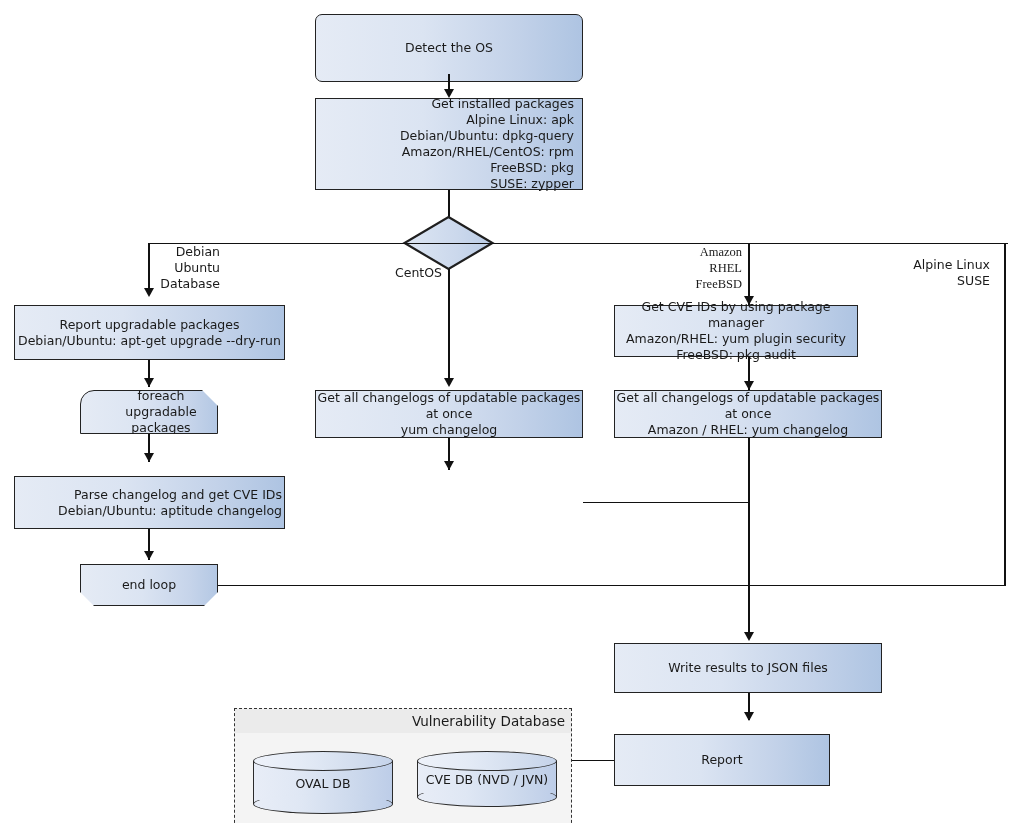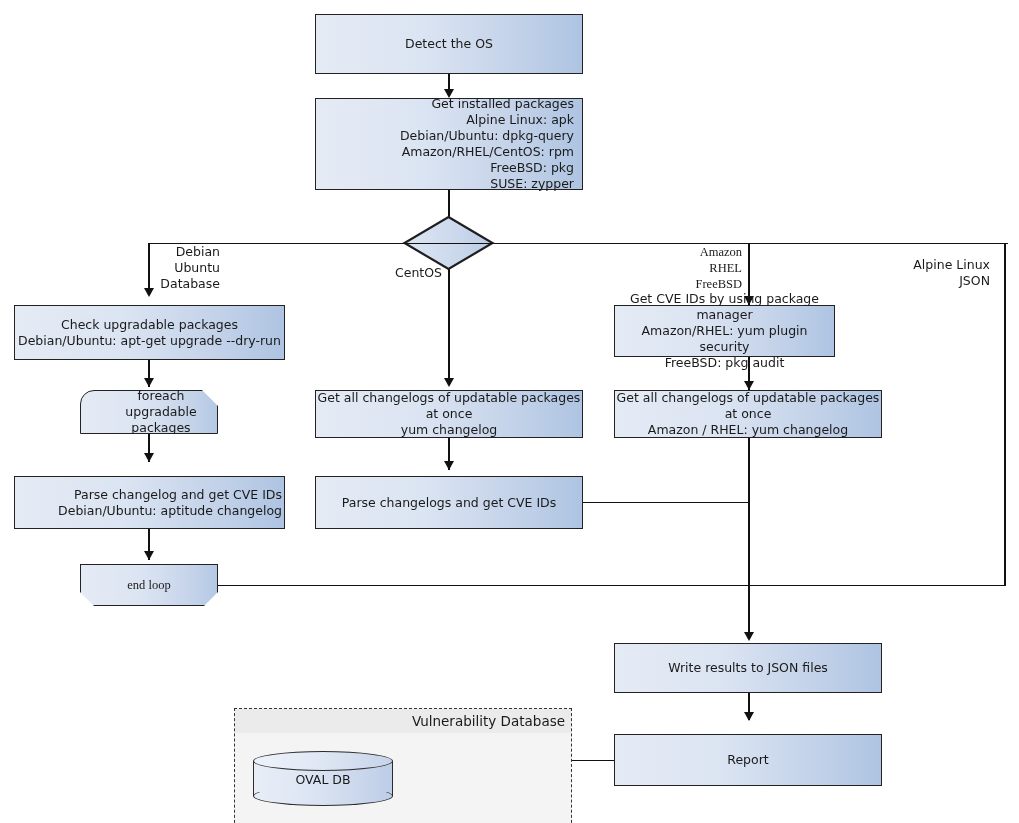--- a/index.html
+++ b/index.html
@@ -186,21 +186,21 @@
     text-align: center;
     font-size: 12.5px;
     color: #1a1a1a;
   }
 </style>
 </head>
 <body>
 
 <div id="canvas">
 
-  <div class="node" style="left:315px; top:14px; width:268px; height:60px;">
+  <div class="node" style="left:315px; top:14px; width:268px; height:68px;border-radius:7px;">
     <div class="txt">Detect the OS</div>
   </div>
 
   <div class="vline" style="left:448px; top:74px; height:22px;"></div>
   <div class="arrowhead" style="left:443.5px; top:89px;"></div>
 
   <div class="node right-text" style="left:315px; top:98px; width:268px; height:92px;">
     <div class="txt" style="white-space:pre-line;">Get installed packages
 Alpine Linux: apk
 Debian/Ubuntu: dpkg-query
@@ -233,24 +233,24 @@
 Ubuntu
 Database</div>
 
   <div class="branch-label align-right" style="left:320px; top:265px; width:122px;">CentOS</div>
 
   <div class="branch-label align-right" style="left:620px; top:244px; width:122px;font-family:Liberation Serif, serif;">Amazon
 RHEL
 FreeBSD</div>
 
   <div class="branch-label align-right" style="left:870px; top:257px; width:120px;">Alpine Linux
-JSON</div>
+SUSE</div>
 
   <div class="node" style="left:14px; top:305px; width:271px; height:55px;">
-    <div class="txt" style="white-space:pre-line;">Check upgradable packages
+    <div class="txt" style="white-space:pre-line;">Report upgradable packages
 Debian/Ubuntu: apt-get upgrade --dry-run</div>
   </div>
 
   <div class="vline" style="left:148px; top:360px; height:27px;"></div>
   <div class="arrowhead" style="left:143.5px; top:378px;"></div>
 
   <div class="loop-start" style="left:80px; top:390px; width:138px; height:44px;padding-left:24px;">
     <div class="txt" style="white-space:pre-line; width:100%; text-align:center;">foreach
 upgradable  packages</div>
   </div>
@@ -259,41 +259,38 @@
   <div class="arrowhead" style="left:143.5px; top:453px;"></div>
 
   <div class="node" style="left:14px; top:476px; width:271px; height:53px;">
     <div class="txt" style="white-space:pre-line;text-align:right;">Parse changelog and get  CVE IDs
 Debian/Ubuntu: aptitude changelog</div>
   </div>
 
   <div class="vline" style="left:148px; top:529px; height:31px;"></div>
   <div class="arrowhead" style="left:143.5px; top:551px;"></div>
 
-  <div class="loop-end" style="left:80px; top:564px; width:138px; height:42px;font-family:Liberation Serif, serif;">
+  <div class="loop-end" style="left:80px; top:564px; width:138px; height:42px;">
     <div class="txt">end loop</div>
   </div>
 
   <div class="hline" style="left:218px; top:584.5px; width:787px;"></div>
 
   <div class="node overflow" style="left:315px; top:390px; width:268px; height:48px;">
     <div class="txt" style="white-space:pre-line; text-align:center;">Get all changelogs of updatable packages at once
 yum changelog</div>
   </div>
 
   <div class="vline" style="left:448px; top:438px; height:32px;"></div>
   <div class="arrowhead" style="left:443.5px; top:461px;"></div>
 
-  <div class="node" style="left:315px; top:476px; width:268px; height:53px;">
-    <div class="txt">Parse changelogs and get CVE IDs</div>
-  </div>
 
   <div class="hline" style="left:583px; top:501.5px; width:166px;"></div>
 
-  <div class="node" style="left:614px; top:305px; width:221px; height:52px;">
+  <div class="node" style="left:614px; top:305px; width:244px; height:52px;">
     <div class="txt" style="white-space:pre-line;">Get CVE IDs by using package manager
 Amazon/RHEL: yum plugin security
 FreeBSD: pkg audit</div>
   </div>
 
   <div class="vline" style="left:748px; top:357px; height:33px;"></div>
   <div class="arrowhead" style="left:743.5px; top:381px;"></div>
 
   <div class="node overflow" style="left:614px; top:390px; width:268px; height:48px;">
     <div class="txt" style="white-space:pre-line; text-align:center;">Get all changelogs of updatable packages at once
@@ -303,31 +300,37 @@
   <div class="vline" style="left:748px; top:438px; height:197px;"></div>
   <div class="arrowhead" style="left:743.5px; top:632px;"></div>
 
   <div class="node" style="left:614px; top:643px; width:268px; height:50px;">
     <div class="txt">Write results to JSON files</div>
   </div>
 
   <div class="vline" style="left:748px; top:693px; height:27px;"></div>
   <div class="arrowhead" style="left:743.5px; top:712px;"></div>
 
-  <div class="node" style="left:614px; top:734px; width:268px; height:52px;">
+  <div class="node" style="left:614px; top:734px; width:216px; height:52px;">
     <div class="txt">Report</div>
   </div>
 
   <div class="hline" style="left:555px; top:759.5px; width:59px;"></div>
 
   <div class="db-group" style="left:234px; top:690px; width:338px; height:120px;margin-top:18px;">
     <div class="db-group-title">Vulnerability Database</div>
 
-    <div class="cylinder" style="left:18px; top:42px; width:140px; height:55px;">
+    <div class="cylinder" style="left:18px; top:42px; width:140px; height:63px;">
       <div class="cyl-body"></div>
       <div class="cyl-bottom"></div>
       <div class="cyl-top"></div>
       <div class="cyl-label">OVAL DB</div>
     </div>
 
+    <div class="cylinder" style="left:182px; top:42px; width:140px; height:56px;">
+      <div class="cyl-body"></div>
+      <div class="cyl-bottom"></div>
+      <div class="cyl-top"></div>
+      <div class="cyl-label">CVE DB (NVD / JVN)</div>
+    </div>
   </div>
 
 </div>
 
 </body></html>

